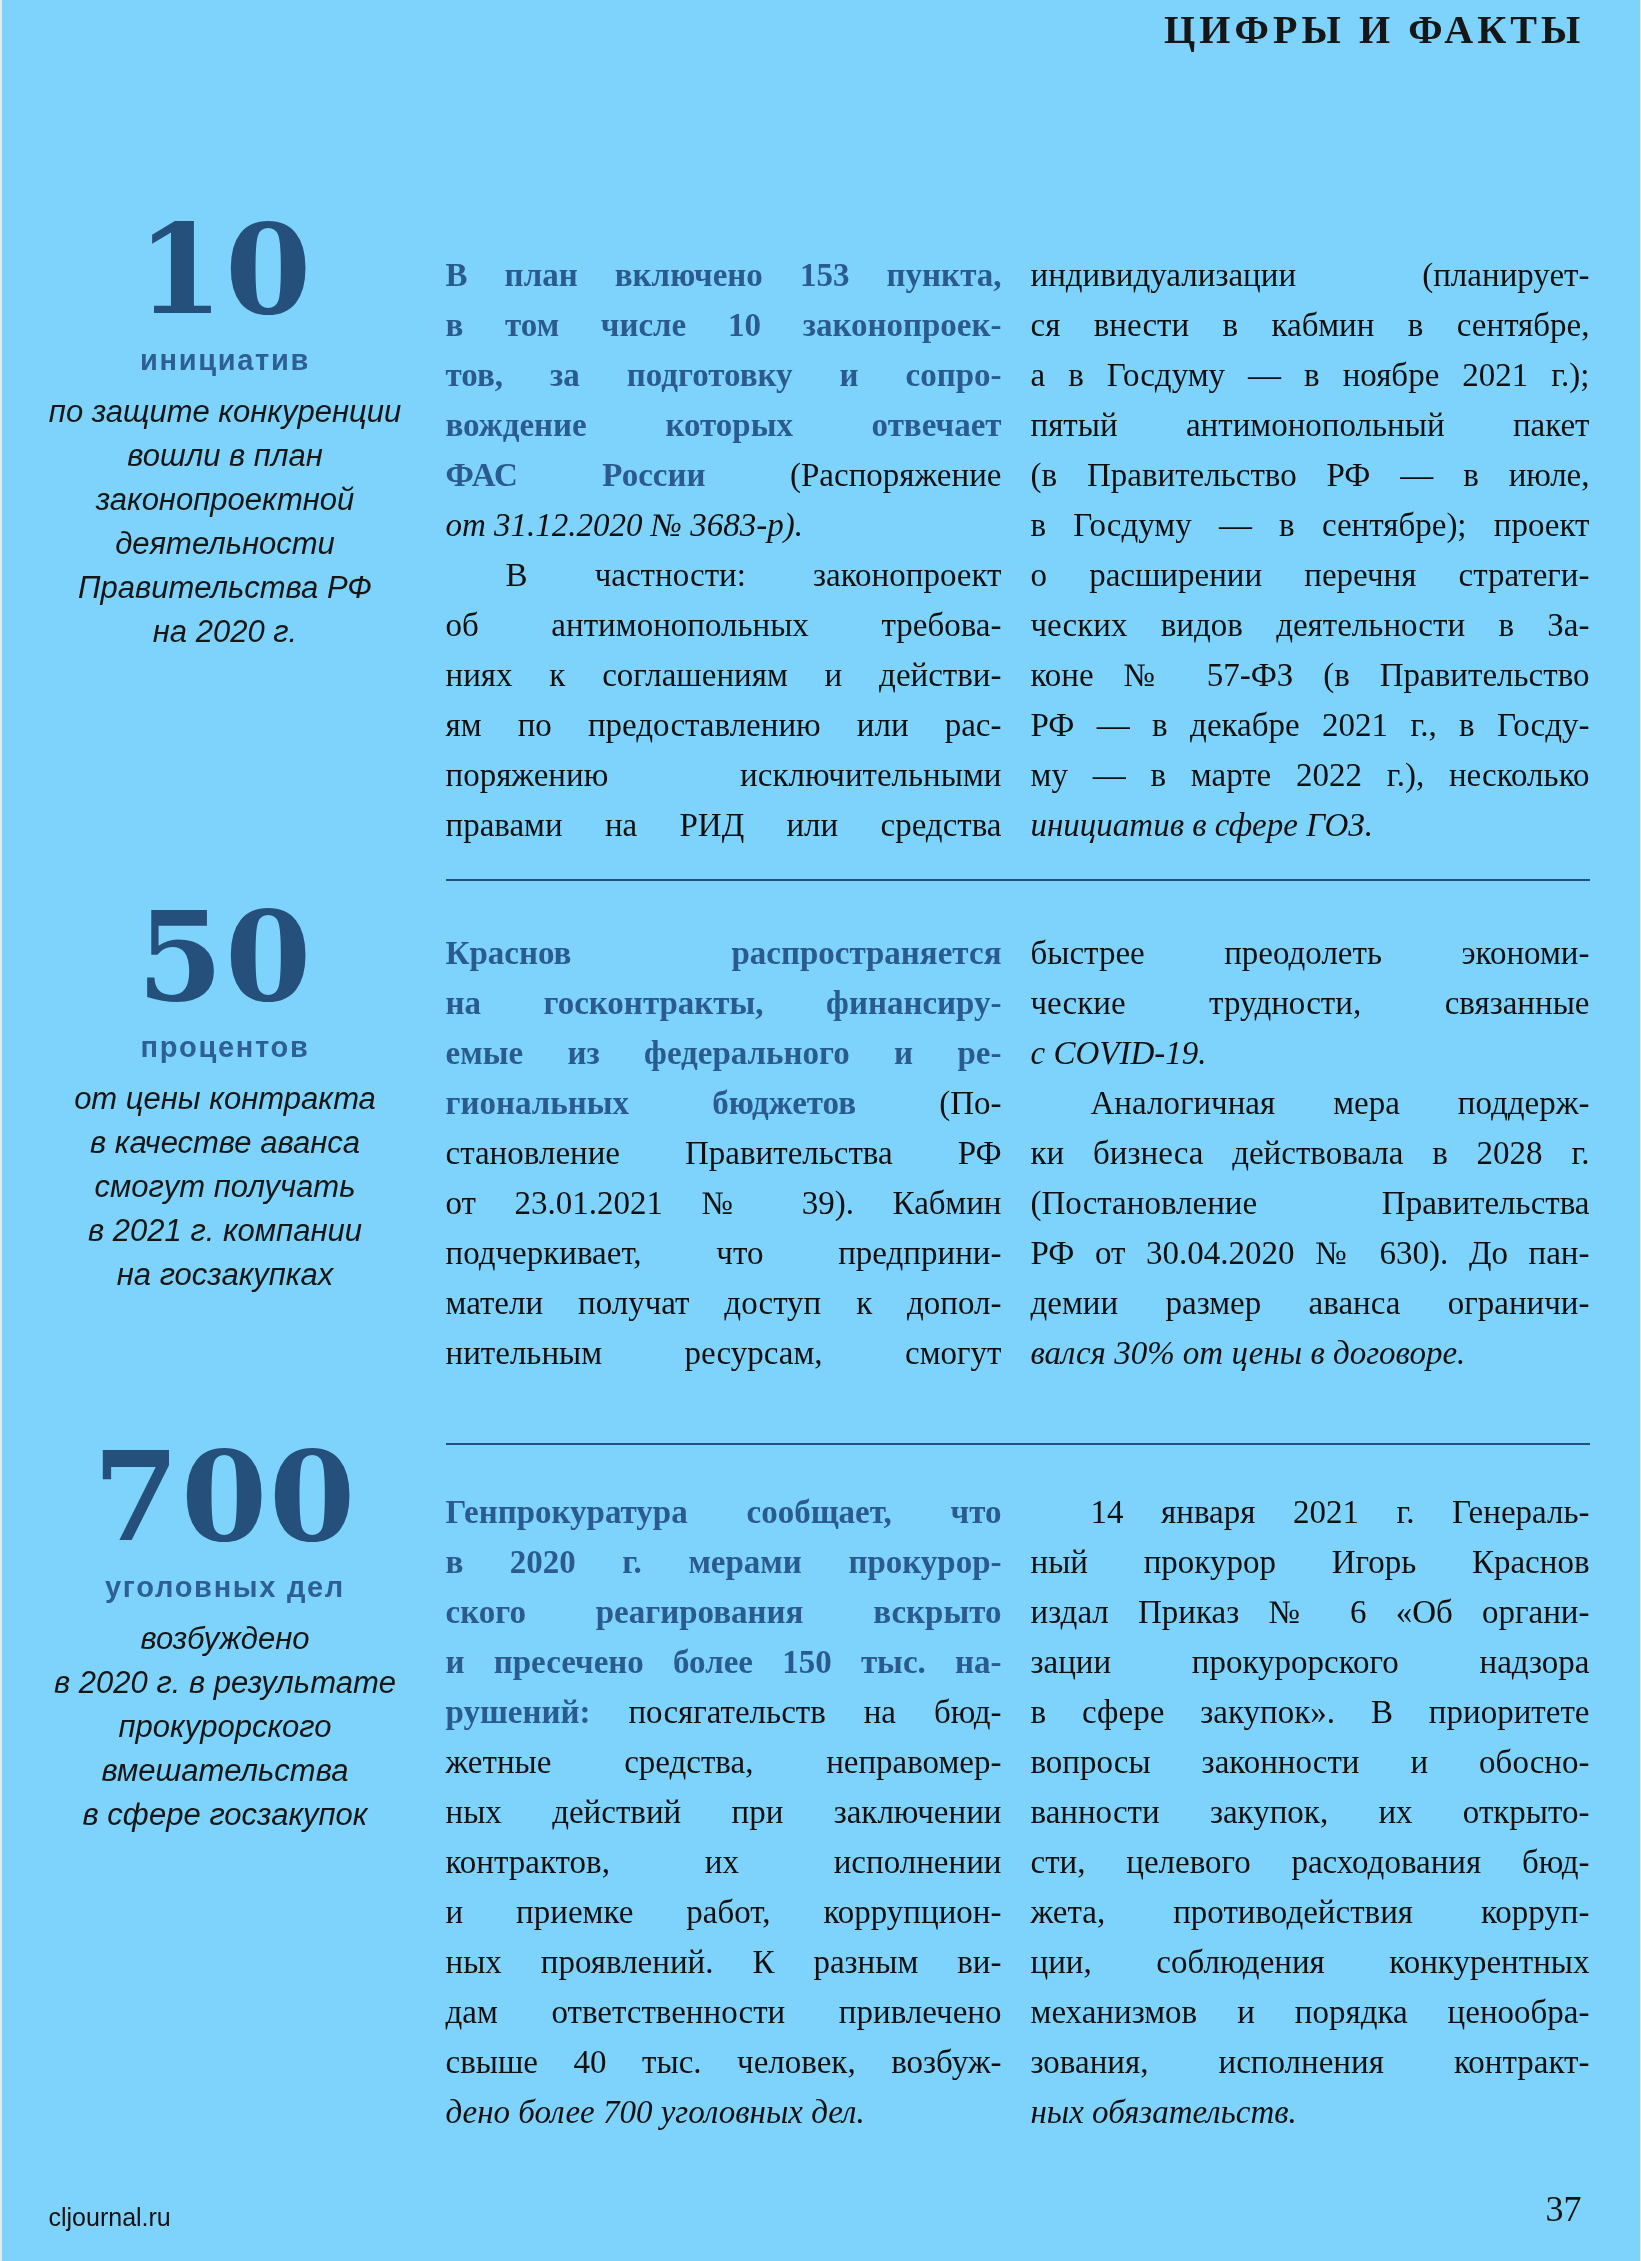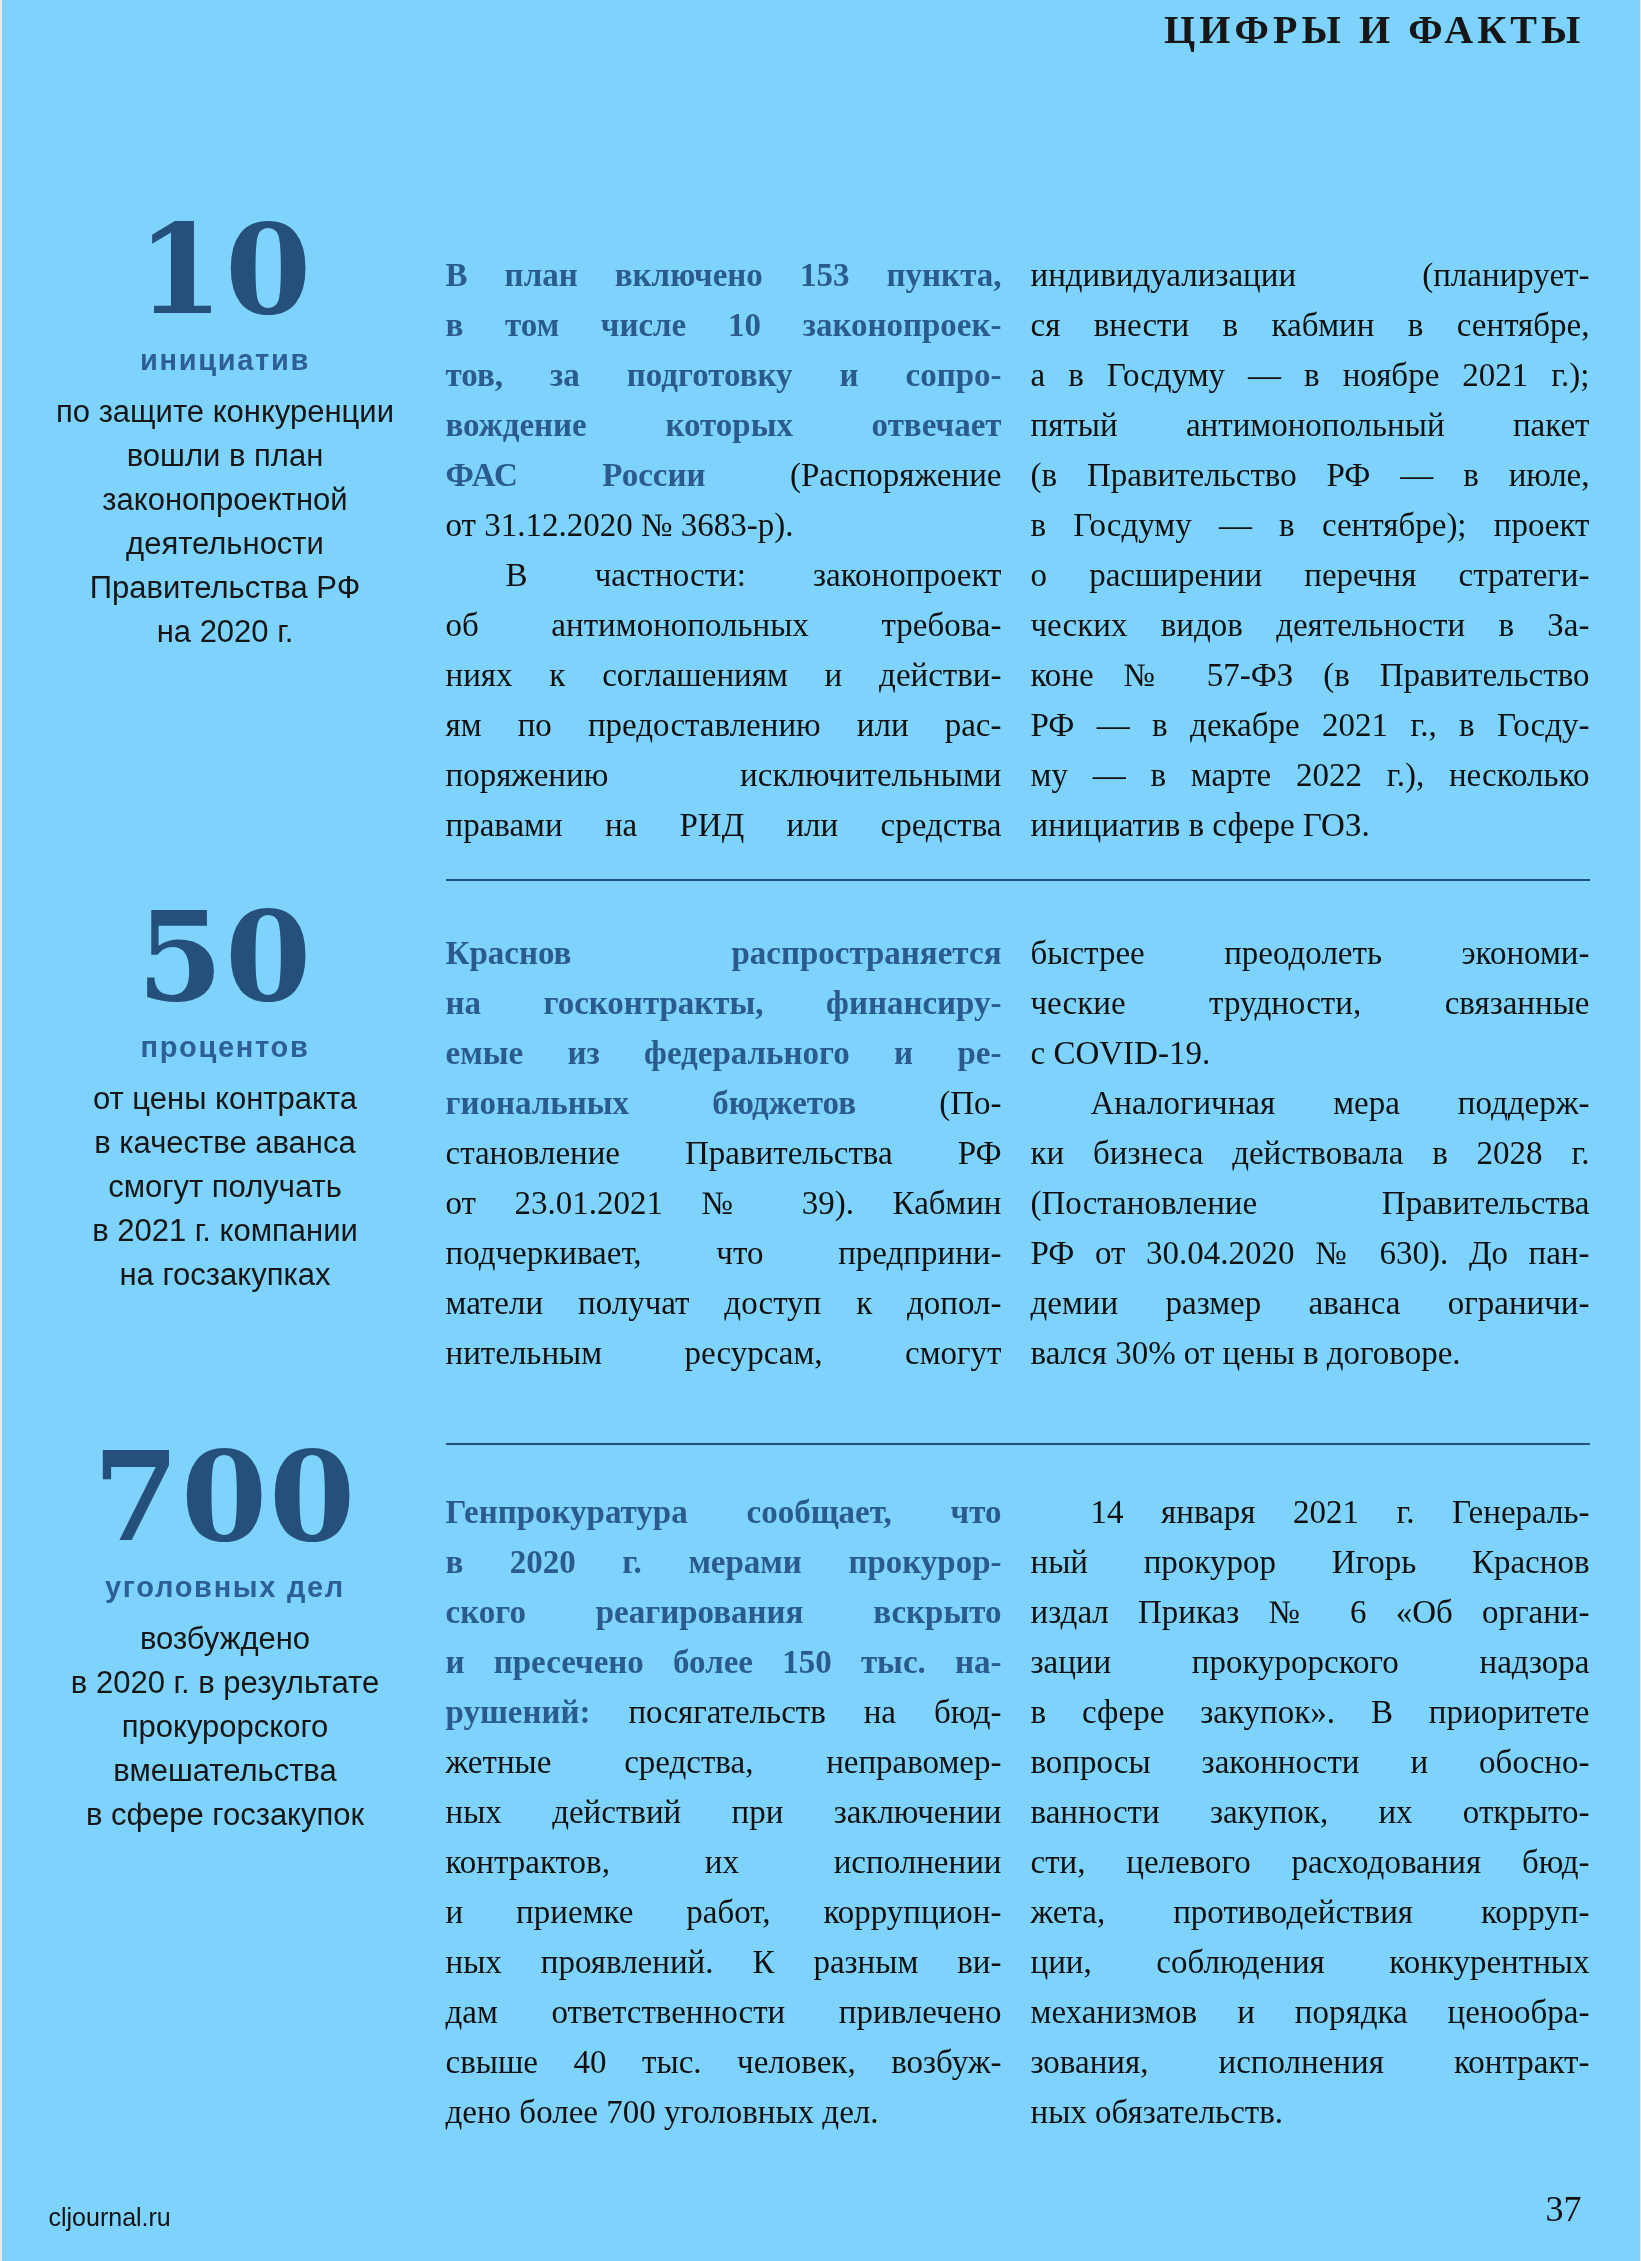--- a/index.html
+++ b/index.html
@@ -27,21 +27,21 @@
   .stat-desc{
     margin-top:11.6px;
     font-family:"Liberation Sans",sans-serif;font-weight:400;
     font-size:31px;line-height:44px;color:#161616;
   }
   
   .textcol{position:absolute;width:556px;font-size:33px;line-height:50px;color:#101010;}
   .col-mid{left:444px;}
   .col-right{left:1029px;width:559px;}
   .line{text-align:justify;text-align-last:justify;}
-  .line.end{text-align-last:left;}
+  .line.end{text-align-last:left;font-style:italic;}
   .line.ind{padding-left:60px;}
   .blue{color:#2b5b8e;font-weight:700;}
   
   .divider{position:absolute;left:444px;width:1144px;height:0;border-top:2.5px solid #24507e;}
   
   .footer-site{
     position:absolute;left:47px;top:2203px;
     font-family:"Liberation Sans",sans-serif;font-size:25px;color:#111;text-decoration:none;
   }
   .page-num{

